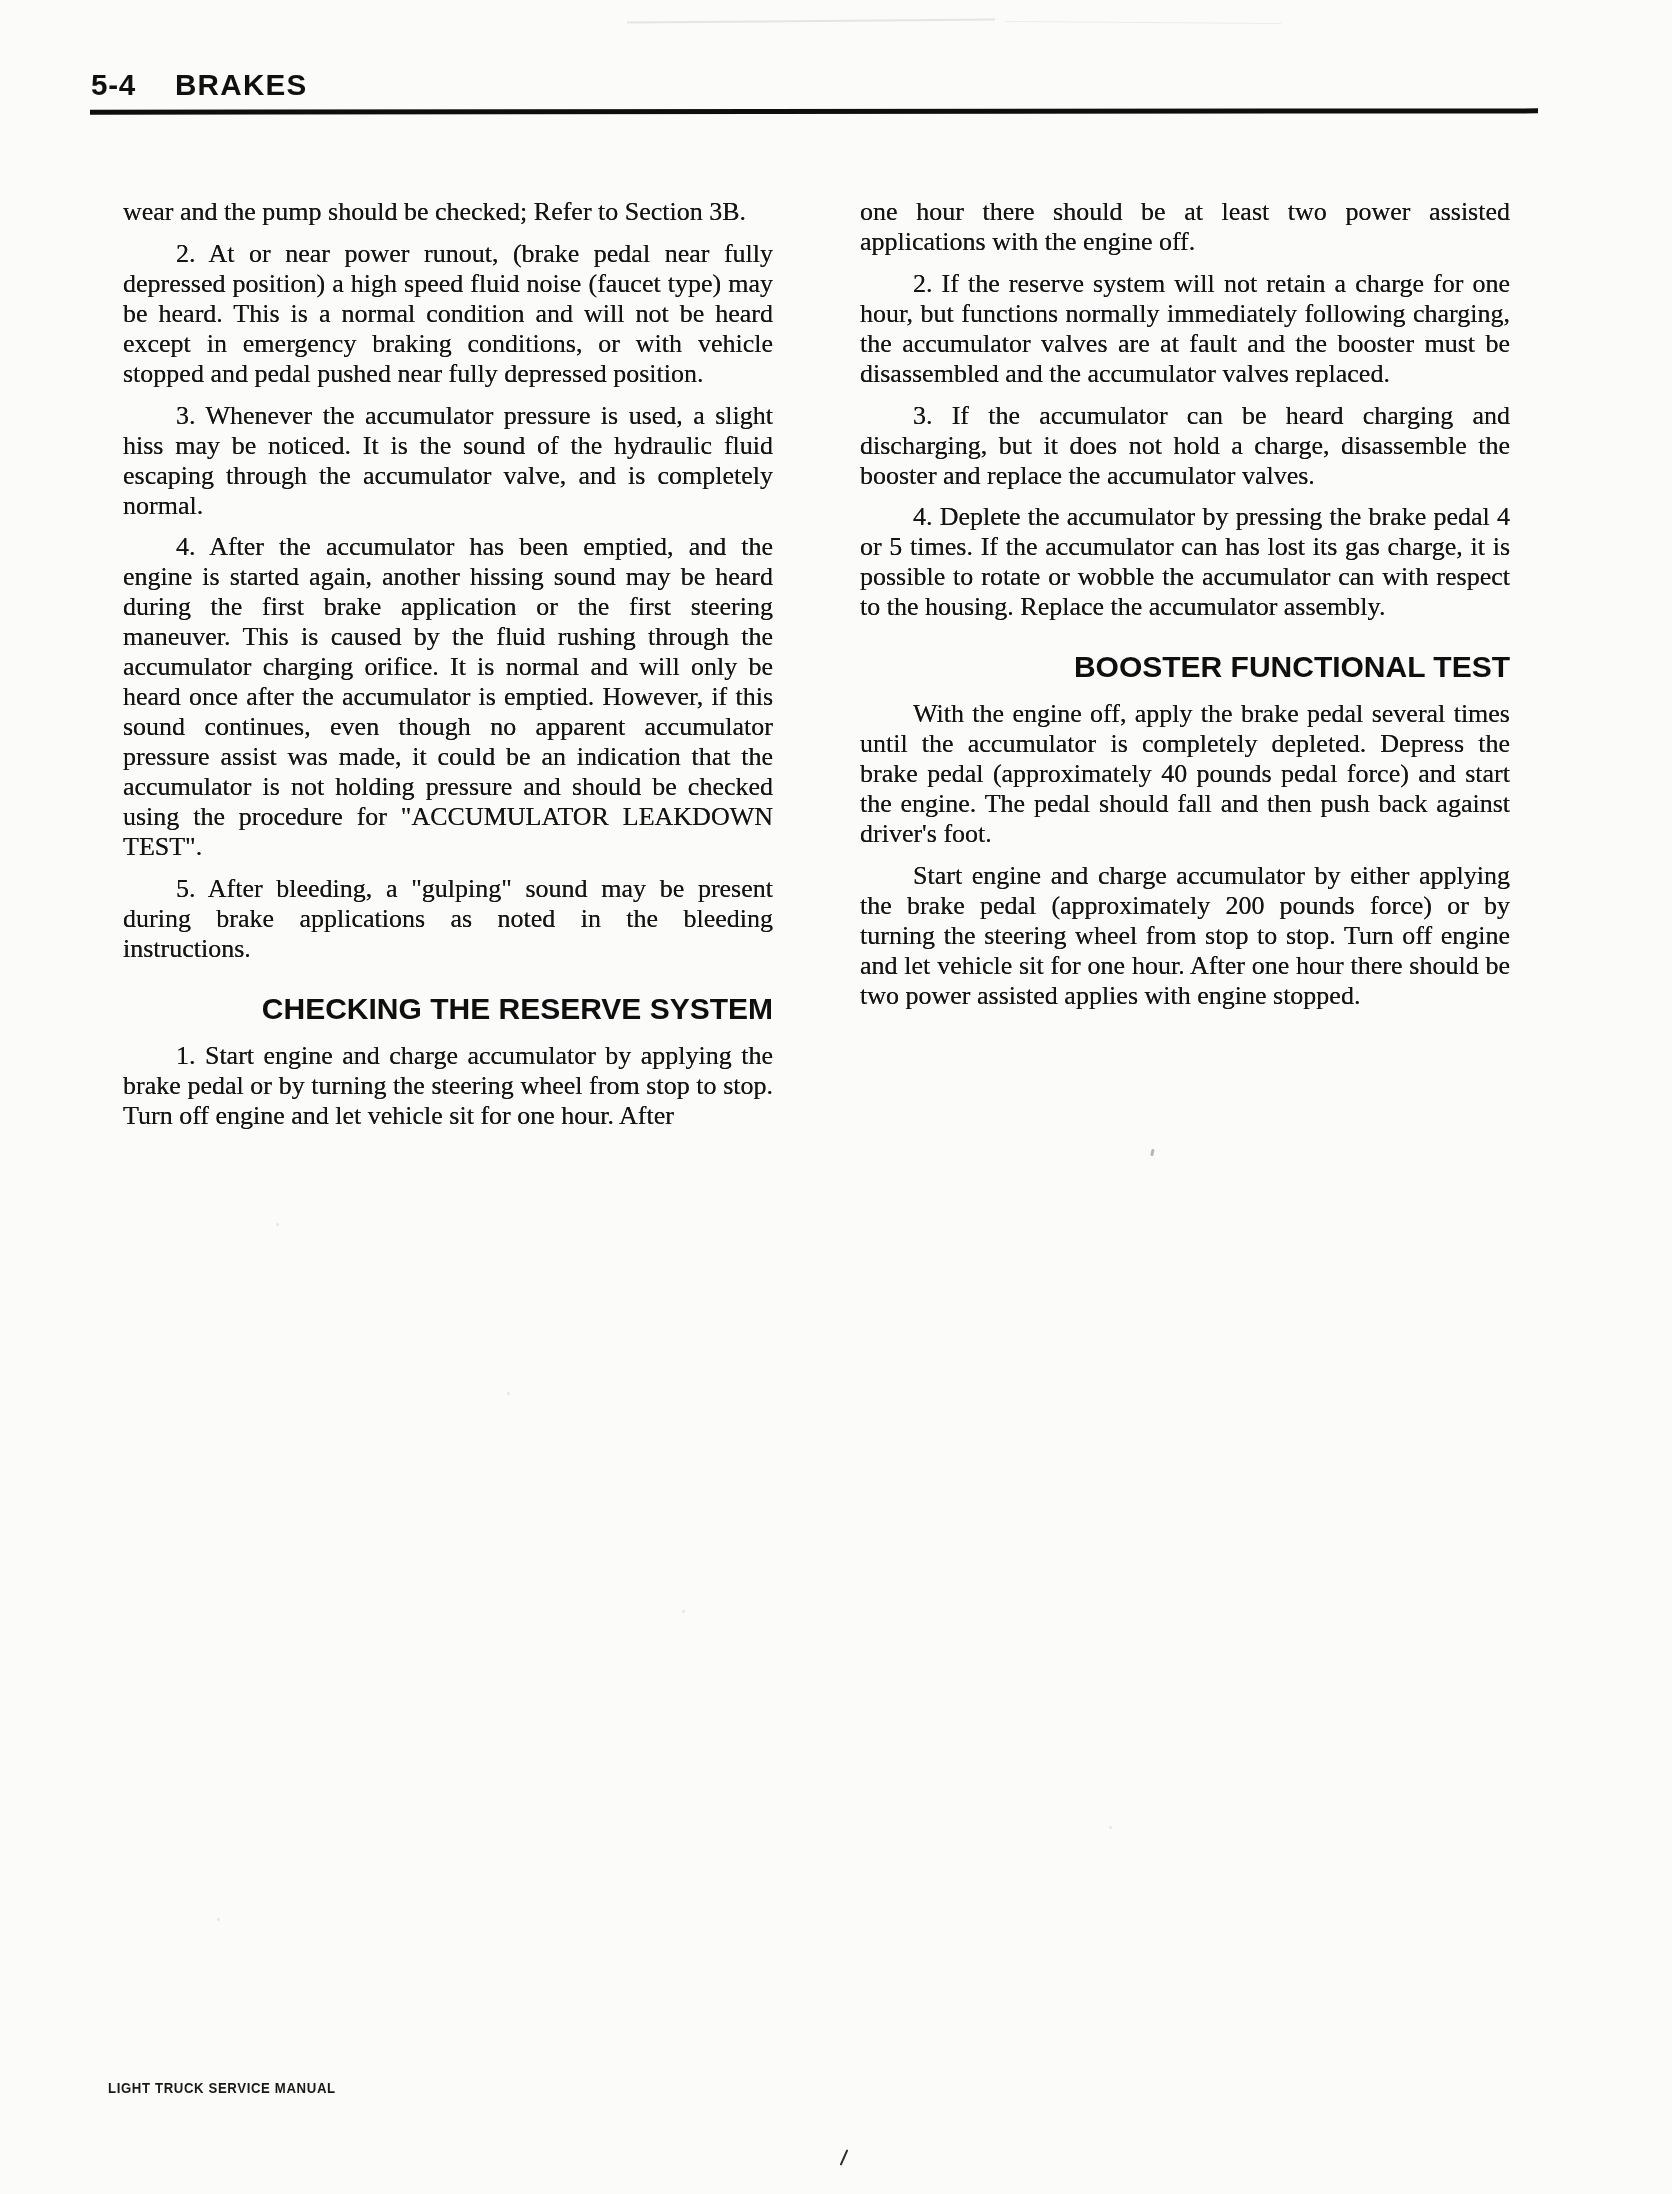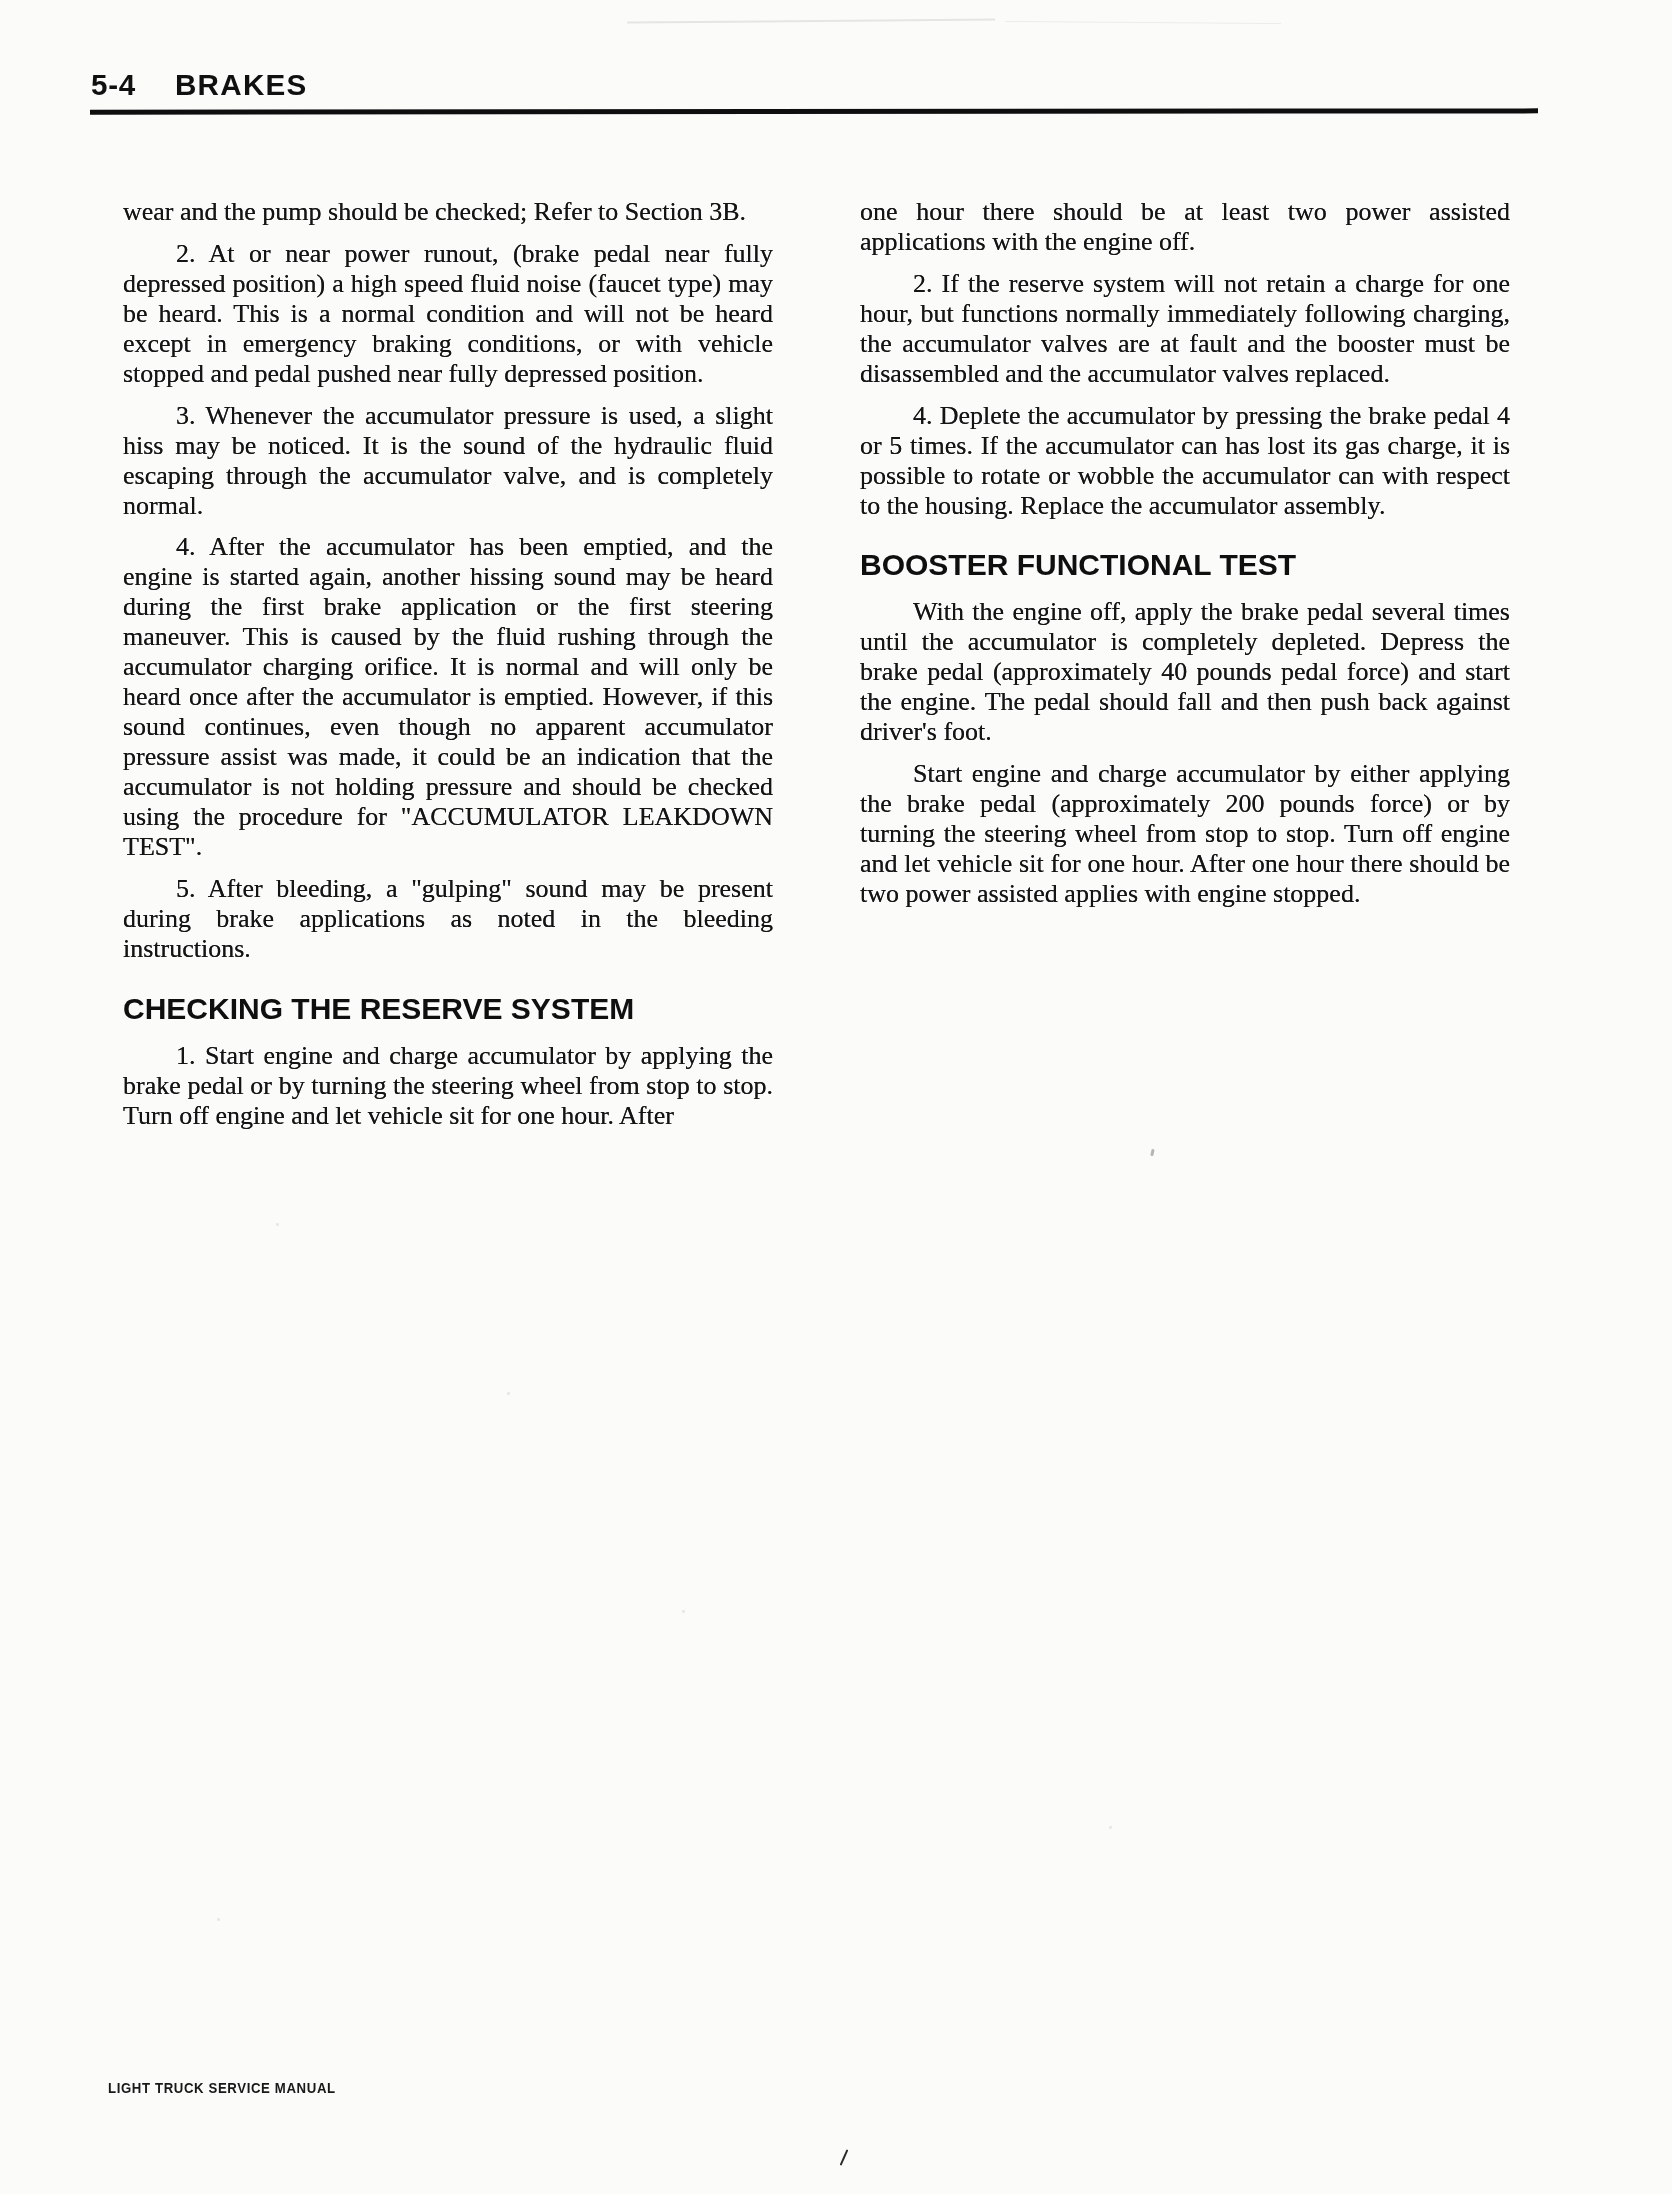--- a/index.html
+++ b/index.html
@@ -67,20 +67,21 @@
   p.indent { text-indent: 53px; }
   h2.col-heading {
     font-family: "Liberation Sans", sans-serif;
     font-weight: 700;
     font-size: 30px;
     line-height: 33px;
     letter-spacing: 0px;
     margin: 27.6px 0 15.8px 0;
     color: #0f0f0f;
     white-space: nowrap;
+    text-align: right;
   }
   
   .footer {
     position: absolute;
     left: 108px;
     top: 2079px;
     font-family: "Liberation Sans", sans-serif;
     font-weight: 700;
     font-size: 15px;
     letter-spacing: 0.7px;
@@ -138,20 +139,21 @@
       <p class="body-text indent">3. Whenever the accumulator pressure is used, a slight hiss may be noticed. It is the sound of the hydraulic fluid escaping through the accumulator valve, and is completely normal.</p>
       <p class="body-text indent">4. After the accumulator has been emptied, and the engine is started again, another hissing sound may be heard during the first brake application or the first steering maneuver. This is caused by the fluid rushing through the accumulator charging orifice. It is normal and will only be heard once after the accumulator is emptied. However, if this sound continues, even though no apparent accumulator pressure assist was made, it could be an indication that the accumulator is not holding pressure and should be checked using the procedure for "ACCUMULATOR LEAKDOWN TEST".</p>
       <p class="body-text indent">5. After bleeding, a "gulping" sound may be present during brake applications as noted in the bleeding instructions.</p>
       <h2 class="col-heading">CHECKING THE RESERVE SYSTEM</h2>
       <p class="body-text indent">1. Start engine and charge accumulator by applying the brake pedal or by turning the steering wheel from stop to stop. Turn off engine and let vehicle sit for one hour. After</p>
     </div>
 
     <div class="col">
       <p class="body-text">one hour there should be at least two power assisted applications with the engine off.</p>
       <p class="body-text indent">2. If the reserve system will not retain a charge for one hour, but functions normally immediately following charging, the accumulator valves are at fault and the booster must be disassembled and the accumulator valves replaced.</p>
+      <p class="body-text indent">3. If the accumulator can be heard charging and discharging, but it does not hold a charge, disassemble the booster and replace the accumulator valves.</p>
       <p class="body-text indent">4. Deplete the accumulator by pressing the brake pedal 4 or 5 times. If the accumulator can has lost its gas charge, it is possible to rotate or wobble the accumulator can with respect to the housing. Replace the accumulator assembly.</p>
       <h2 class="col-heading">BOOSTER FUNCTIONAL TEST</h2>
       <p class="body-text indent">With the engine off, apply the brake pedal several times until the accumulator is completely depleted. Depress the brake pedal (approximately 40 pounds pedal force) and start the engine. The pedal should fall and then push back against driver's foot.</p>
       <p class="body-text indent">Start engine and charge accumulator by either applying the brake pedal (approximately 200 pounds force) or by turning the steering wheel from stop to stop. Turn off engine and let vehicle sit for one hour. After one hour there should be two power assisted applies with engine stopped.</p>
     </div>
 
   </div>
 
   <div class="footer">LIGHT TRUCK SERVICE MANUAL</div>
 

